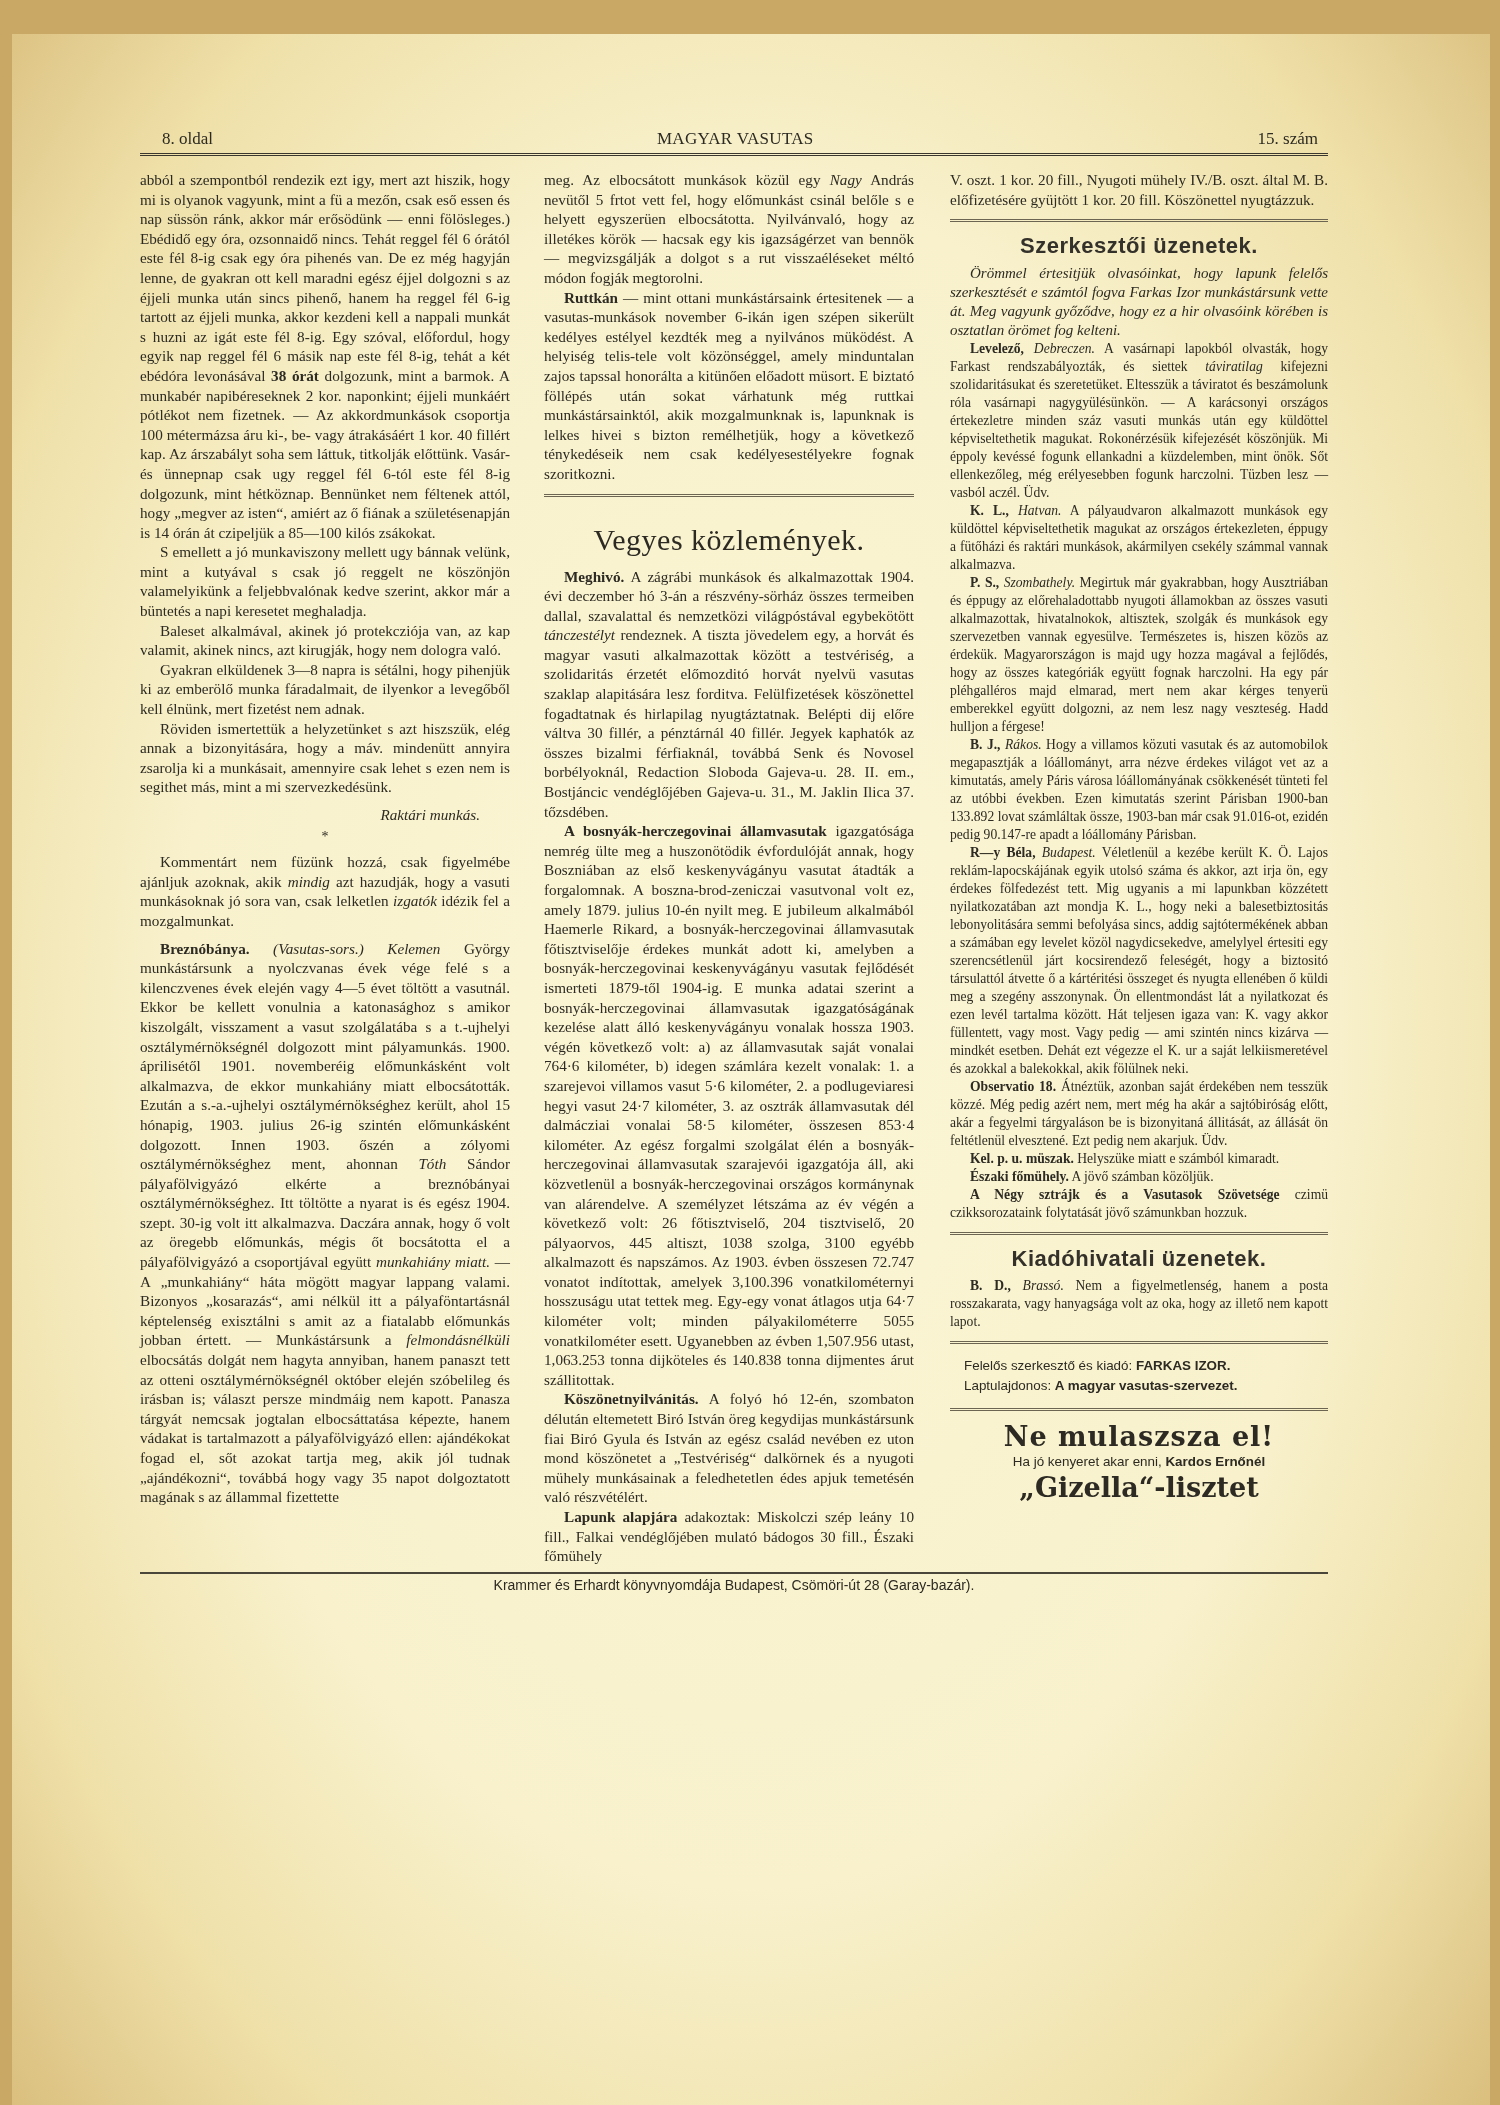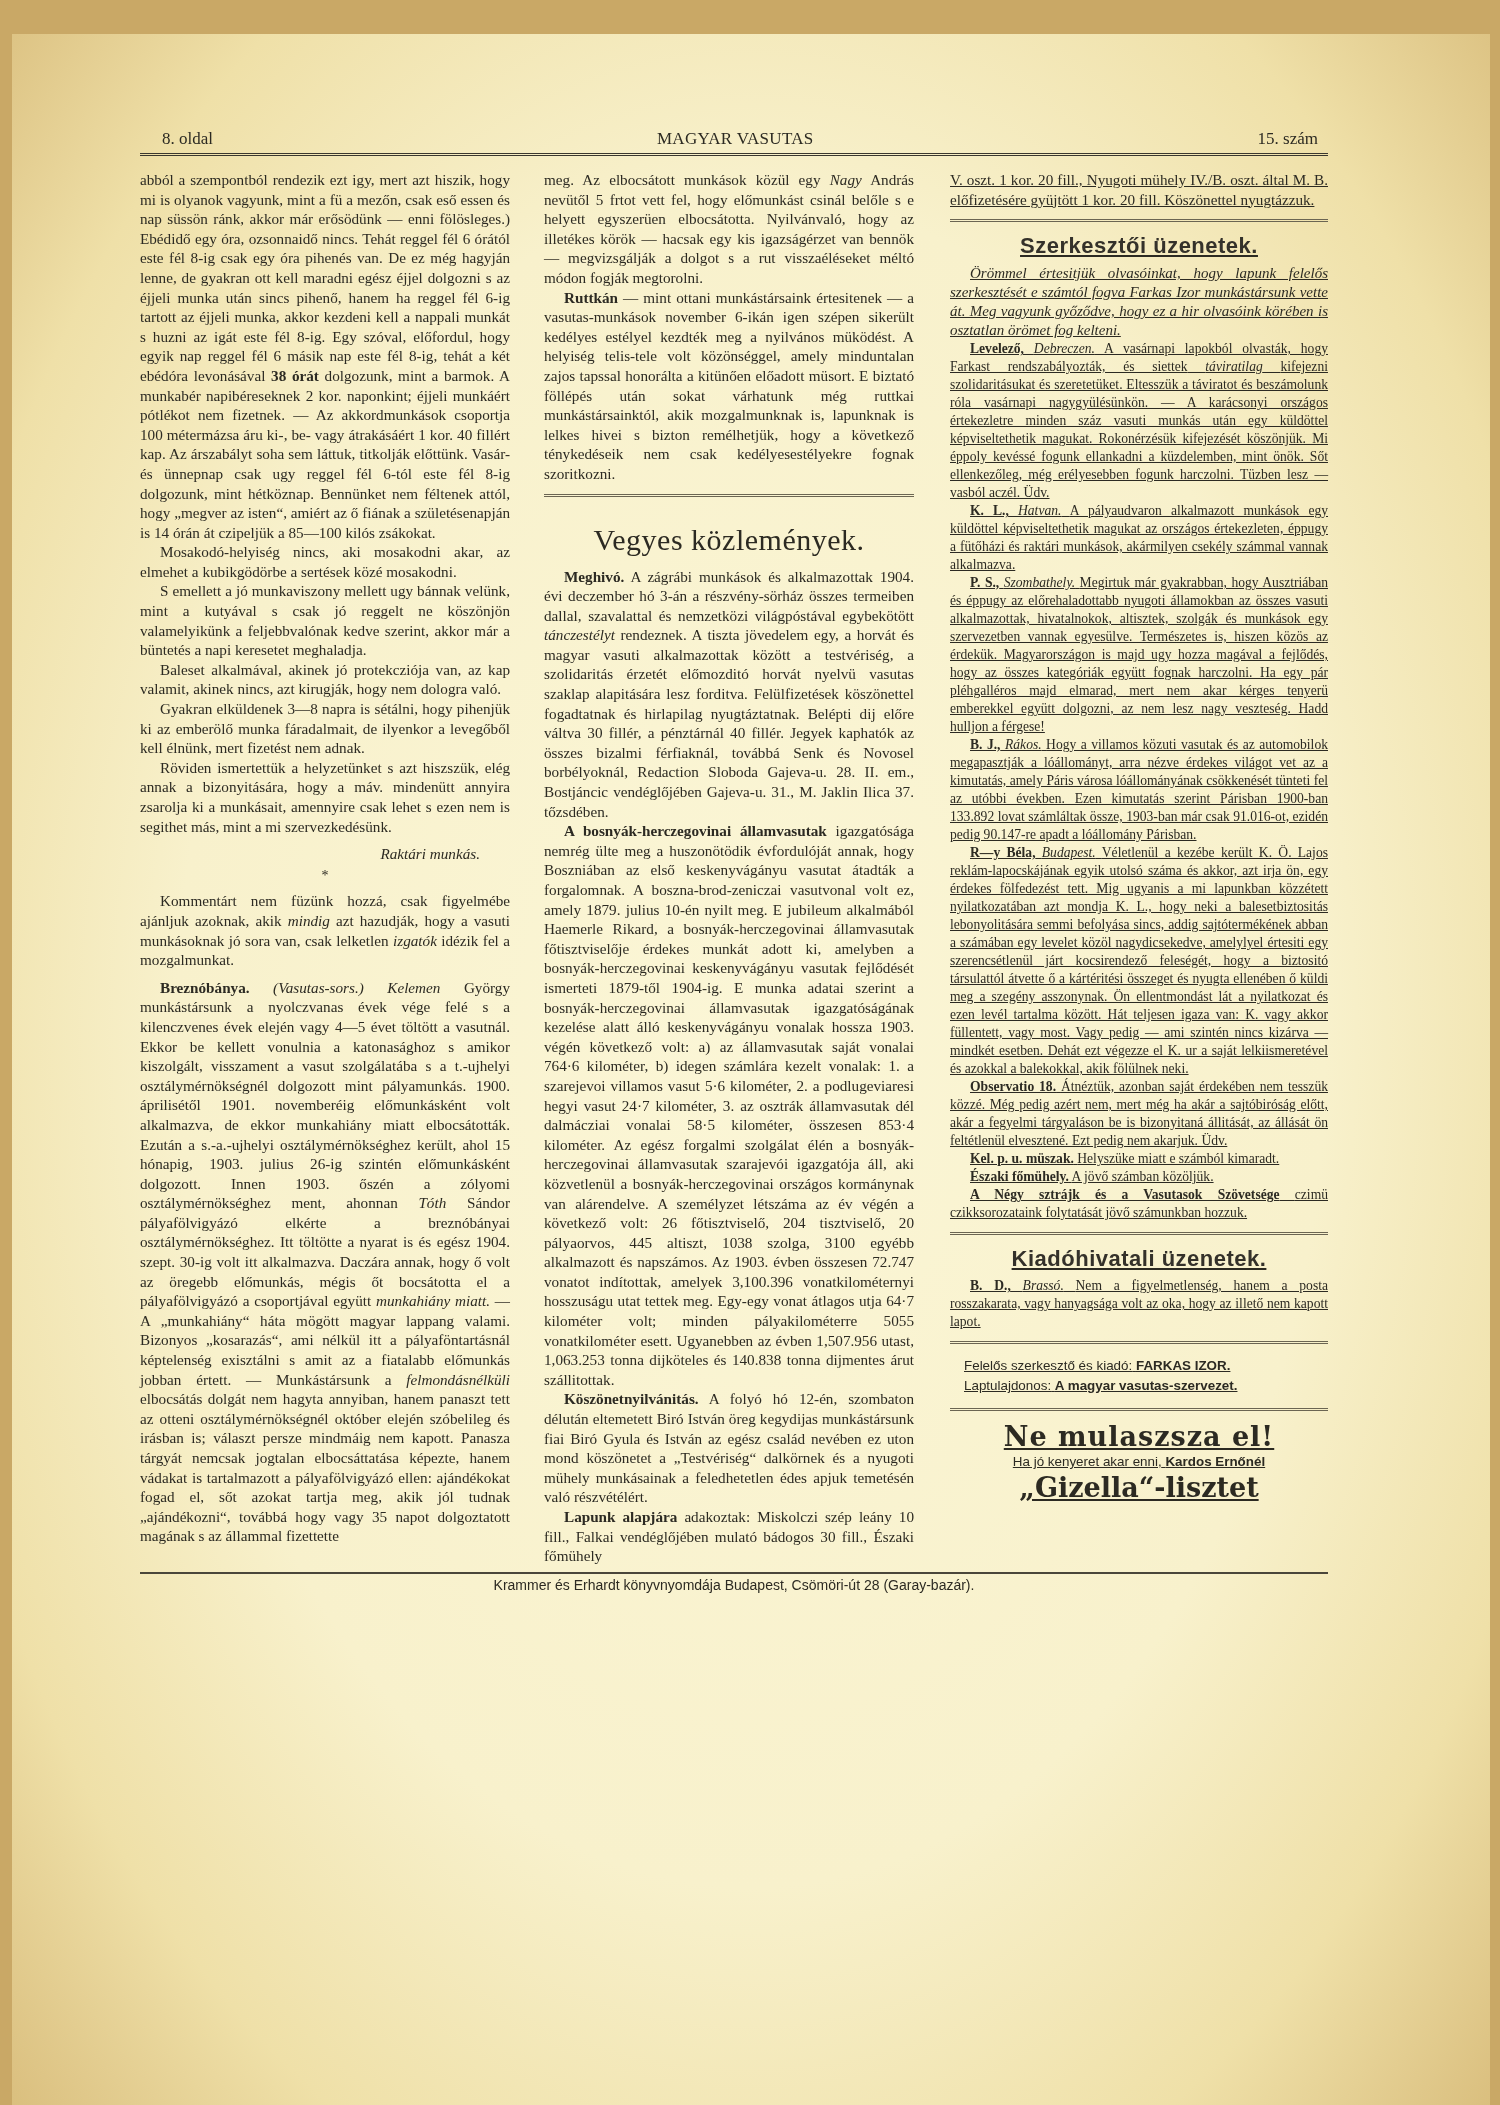--- a/index.html
+++ b/index.html
@@ -20,21 +20,21 @@
   .running-head {
     display: flex; justify-content: space-between; align-items: flex-end;
     font-size: 17px; padding: 0 10px 4px 22px;
     border-bottom: 3px double #3a372e;
   }
   .running-head .title { letter-spacing: 0.3px; }
   .columns { display: flex; margin-top: 14px; }
   .col { width: 370px; font-size: 15.2px; line-height: 19.6px; text-align: justify; }
   .col1 { margin-left: 0; }
   .col2 { margin-left: 34px; width: 370px; }
-  .col3 { margin-left: 36px; width: 378px; font-size: 13.6px; line-height: 18px; text-decoration: underline; }
+  .col3 { margin-left: 36px; width: 378px; font-size: 13.6px; line-height: 18px; }
   p { margin: 0; text-indent: 20px; }
   b { font-weight: bold; }
   .sig { text-align: right; font-style: italic; padding-right: 30px; margin-top: 8px; text-indent: 0; }
   .star { text-align: center; text-indent: 0; font-size: 14px; margin: 2px 0 6px; }
   .gap { height: 8px; }
   .rule { border-top: 3px double #6b6552; margin: 10px 0; }
   .section-title { text-align: center; font-size: 30px; line-height: 38px; margin: 24px 0 8px; letter-spacing: 0.5px; }
   .col3 .section-title { font-size: 22px; line-height: 28px; margin: 6px 0 4px; font-weight: bold; font-family: "Liberation Sans", "DejaVu Sans", sans-serif; color: #34312a;}
   .intro { font-style: italic; font-size: 15px; line-height: 19px; }
   .imprint { padding: 2px 0 2px 14px; font-family: "Liberation Sans", "DejaVu Sans", sans-serif; font-size: 13.4px; line-height: 20px; }
@@ -58,21 +58,20 @@
       <span class="title">MAGYAR VASUTAS</span>
       <span>15. szám</span>
     </div>
 
     <div class="columns">
 
       <div class="col col1">
         <p style="text-indent:0">
           <span>abból a szempontból rendezik ezt igy, mert azt hiszik, hogy mi is olyanok vagyunk, mint a fü a mezőn, csak eső essen és nap süssön ránk, akkor már erősödünk — enni fölösleges.) Ebédidő egy óra, ozsonnaidő nincs. Tehát reggel fél 6 órától este fél 8-ig csak egy óra pihenés van. De ez még hagyján lenne, de gyakran ott kell maradni egész éjjel dolgozni s az éjjeli munka után sincs pihenő, hanem ha reggel fél 6-ig tartott az éjjeli munka, akkor kezdeni kell a nappali munkát s huzni az igát este fél 8-ig. Egy szóval, előfordul, hogy egyik nap reggel fél 6 másik nap este fél 8-ig, tehát a két ebédóra levonásával</span> <b>38 órát</b> <span>dolgozunk, mint a barmok. A munkabér napibéreseknek 2 kor. naponkint; éjjeli munkáért pótlékot nem fizetnek. — Az akkordmunkások csoportja 100 métermázsa áru ki-, be- vagy átrakásáért 1 kor. 40 fillért kap. Az árszabályt soha sem láttuk, titkolják előttünk. Vasár- és ünnepnap csak ugy reggel fél 6-tól este fél 8-ig dolgozunk, mint hétköznap. Bennünket nem féltenek attól, hogy „megver az isten“, amiért az ő fiának a születésenapján is 14 órán át czipeljük a 85—100 kilós zsákokat.</span>
         </p>
-        <p>Mosakodó-helyiség nincs, aki mosakodni akar, az elmehet a kubikgödörbe a sertések közé mosakodni.</p>
         <p>S emellett a jó munkaviszony mellett ugy bánnak velünk, mint a kutyával s csak jó reggelt ne köszönjön valamelyikünk a feljebbvalónak kedve szerint, akkor már a büntetés a napi keresetet meghaladja.</p>
         <p>Baleset alkalmával, akinek jó protekcziója van, az kap valamit, akinek nincs, azt kirugják, hogy nem dologra való.</p>
         <p>Gyakran elküldenek 3—8 napra is sétálni, hogy pihenjük ki az emberölő munka fáradalmait, de ilyenkor a levegőből kell élnünk, mert fizetést nem adnak.</p>
         <p>Röviden ismertettük a helyzetünket s azt hiszszük, elég annak a bizonyitására, hogy a máv. mindenütt annyira zsarolja ki a munkásait, amennyire csak lehet s ezen nem is segithet más, mint a mi szervezkedésünk.</p>
         <p class="sig">Raktári munkás.</p>
         <p class="star">*</p>
         <p>
           <span>Kommentárt nem füzünk hozzá, csak figyelmébe ajánljuk azoknak, akik</span> <i>mindig</i> <span>azt hazudják, hogy a vasuti munkásoknak jó sora van, csak lelketlen</span> <i>izgatók</i> <span>idézik fel a mozgalmunkat.</span>
         </p>
         <div class="gap"></div>

